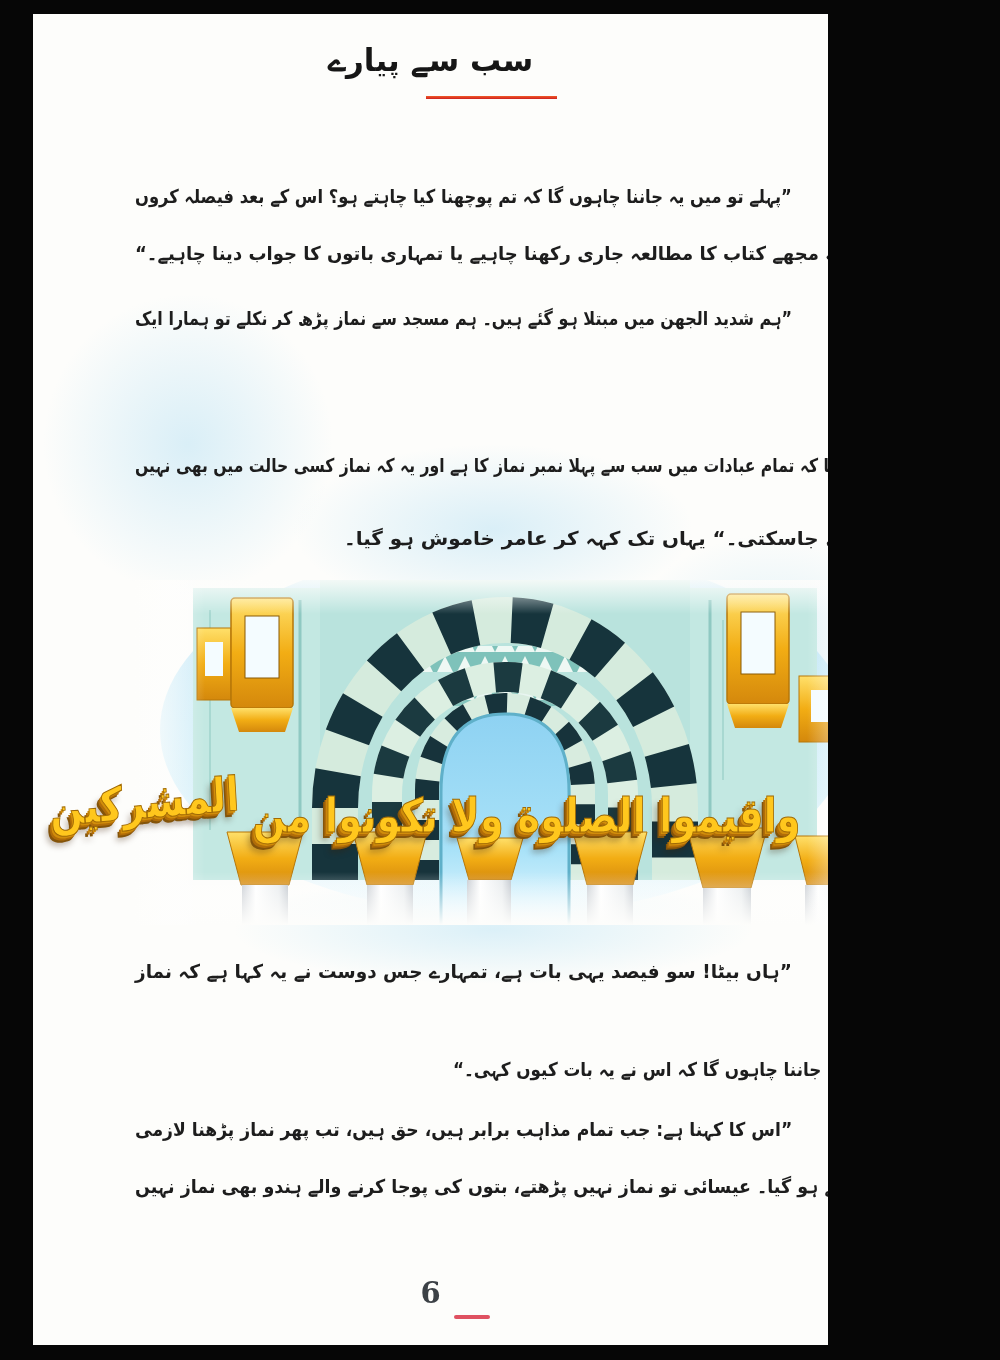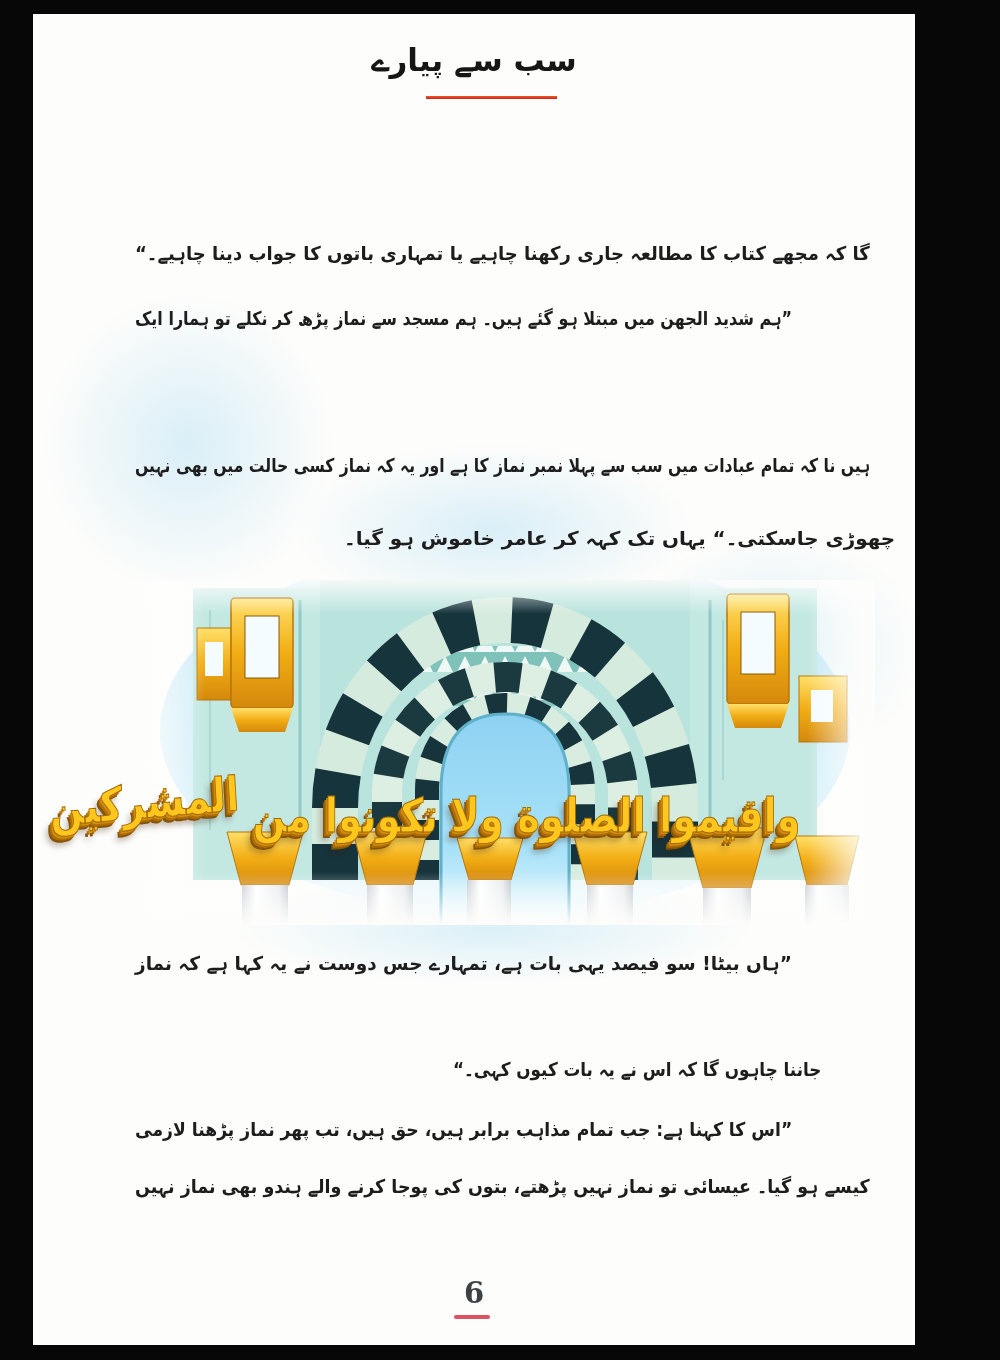--- a/index.html
+++ b/index.html
@@ -1,19 +1,19 @@
 <!DOCTYPE html>
 <html lang="ur" dir="rtl"><head>
 <meta charset="utf-8">
 <style>
   html,body{margin:0;padding:0;}
   body{background:#222;font-family:"DejaVu Sans",sans-serif;}
   .stage{position:relative;width:1000px;height:1360px;background:#060606;overflow:hidden;}
   
-  .page{position:absolute;left:33px;top:14px;width:882px;height:1331px;background:#fdfdfb;overflow:hidden;}
+  .page{position:absolute;left:33px;top:14px;width:795px;height:1331px;background:#fdfdfb;overflow:hidden;}
   
   .wash{position:absolute;pointer-events:none;border-radius:50%;}
   .wash1{left:10px;top:280px;width:290px;height:300px;background:radial-gradient(closest-side,rgba(135,205,238,.30),rgba(135,205,238,0));}
   .wash2{left:260px;top:430px;width:400px;height:170px;background:radial-gradient(closest-side,rgba(135,205,238,.30),rgba(135,205,238,0));}
   .wash3{left:590px;top:520px;width:300px;height:230px;background:radial-gradient(closest-side,rgba(135,205,238,.26),rgba(135,205,238,0));}
   .wash4{left:200px;top:860px;width:520px;height:110px;background:radial-gradient(closest-side,rgba(140,210,240,.30),rgba(140,210,240,0));}
   .scan-line{position:absolute;left:923px;top:55px;width:2px;height:1270px;background:#d7d7d7;opacity:.65;}
 
   
   .header-title{position:absolute;left:0;top:28px;width:100%;text-align:center;
@@ -57,20 +57,21 @@
     <div class="wash wash1"></div>
     <div class="wash wash2"></div>
     <div class="wash wash3"></div>
     <div class="wash wash4"></div>
     <div class="scan-line"></div>
 
     <div class="header-title">سب سے پیارے</div>
     <div class="header-underline"></div>
 
     <div class="textblock" style="top:154px;height:114px;">
+      <div class="line first" style="top:0;"><span class="fit-span" style="transform: scaleX(0.858824);">”پہلے تو میں یہ جاننا چاہوں گا کہ تم پوچھنا کیا چاہتے ہو؟ اس کے بعد فیصلہ کروں</span></div>
       <div class="line" style="top:57px;"><span class="fit-span" style="transform: scaleX(0.949612);">گا کہ مجھے کتاب کا مطالعہ جاری رکھنا چاہیے یا تمہاری باتوں کا جواب دینا چاہیے۔“</span></div>
     </div>
 
     <div class="textblock" style="top:268px;height:285px;">
       <div class="line first" style="top:8px;"><span class="fit-span" style="transform: scaleX(0.841229);">”ہم شدید الجھن میں مبتلا ہو گئے ہیں۔ ہم مسجد سے نماز پڑھ کر نکلے تو ہمارا ایک</span></div>
       <div class="line" style="top:155px;"><span class="fit-span" style="transform: scaleX(0.821229);">ہیں نا کہ تمام عبادات میں سب سے پہلا نمبر نماز کا ہے اور یہ کہ نماز کسی حالت میں بھی نہیں</span></div>
       <div class="line align-left w75" style="top:228px;"><span class="fit-span" style="transform: scaleX(1.04753);">چھوڑی جاسکتی۔“ یہاں تک کہہ کر عامر خاموش ہو گیا۔</span></div>
     </div>
 
     <div class="illus">
@@ -191,21 +192,21 @@
         <rect x="0" y="0" width="70" height="345" fill="url(#fadeL)"></rect>
         <rect x="672" y="0" width="68" height="345" fill="url(#fadeR)"></rect>
       </svg>
 
       <div class="calligraphy fitline">
         <span class="fit-span" style="transform: scaleX(0.820847);"><span>واقيموا الصلوة ولا تكونوا من</span> <span class="cal-last">المشركين</span></span>
       </div>
     </div>
 
     <div class="textblock" style="top:913px;height:171px;">
-      <div class="line first" style="top:8px;margin-left:32px;"><span class="fit-span" style="transform: scaleX(0.973333);">”ہاں بیٹا! سو فیصد یہی بات ہے، تمہارے جس دوست نے یہ کہا ہے کہ نماز</span></div>
+      <div class="line first" style="top:16px;margin-left:32px;"><span class="fit-span" style="transform: scaleX(0.973333);">”ہاں بیٹا! سو فیصد یہی بات ہے، تمہارے جس دوست نے یہ کہا ہے کہ نماز</span></div>
       <div class="line align-left w50" style="top:114px;"><span class="fit-span" style="transform: scaleX(0.882494);">جاننا چاہوں گا کہ اس نے یہ بات کیوں کہی۔“</span></div>
     </div>
 
     <div class="textblock" style="top:1087px;height:114px;">
       <div class="line first" style="top:0;"><span class="fit-span" style="transform: scaleX(0.904959);">”اس کا کہنا ہے: جب تمام مذاہب برابر ہیں، حق ہیں، تب پھر نماز پڑھنا لازمی</span></div>
       <div class="line" style="top:57px;"><span class="fit-span" style="transform: scaleX(0.91875);">کیسے ہو گیا۔ عیسائی تو نماز نہیں پڑھتے، بتوں کی پوجا کرنے والے ہندو بھی نماز نہیں</span></div>
     </div>
 
     <div class="page-number">6</div>
     <div class="page-number-underline"></div>

